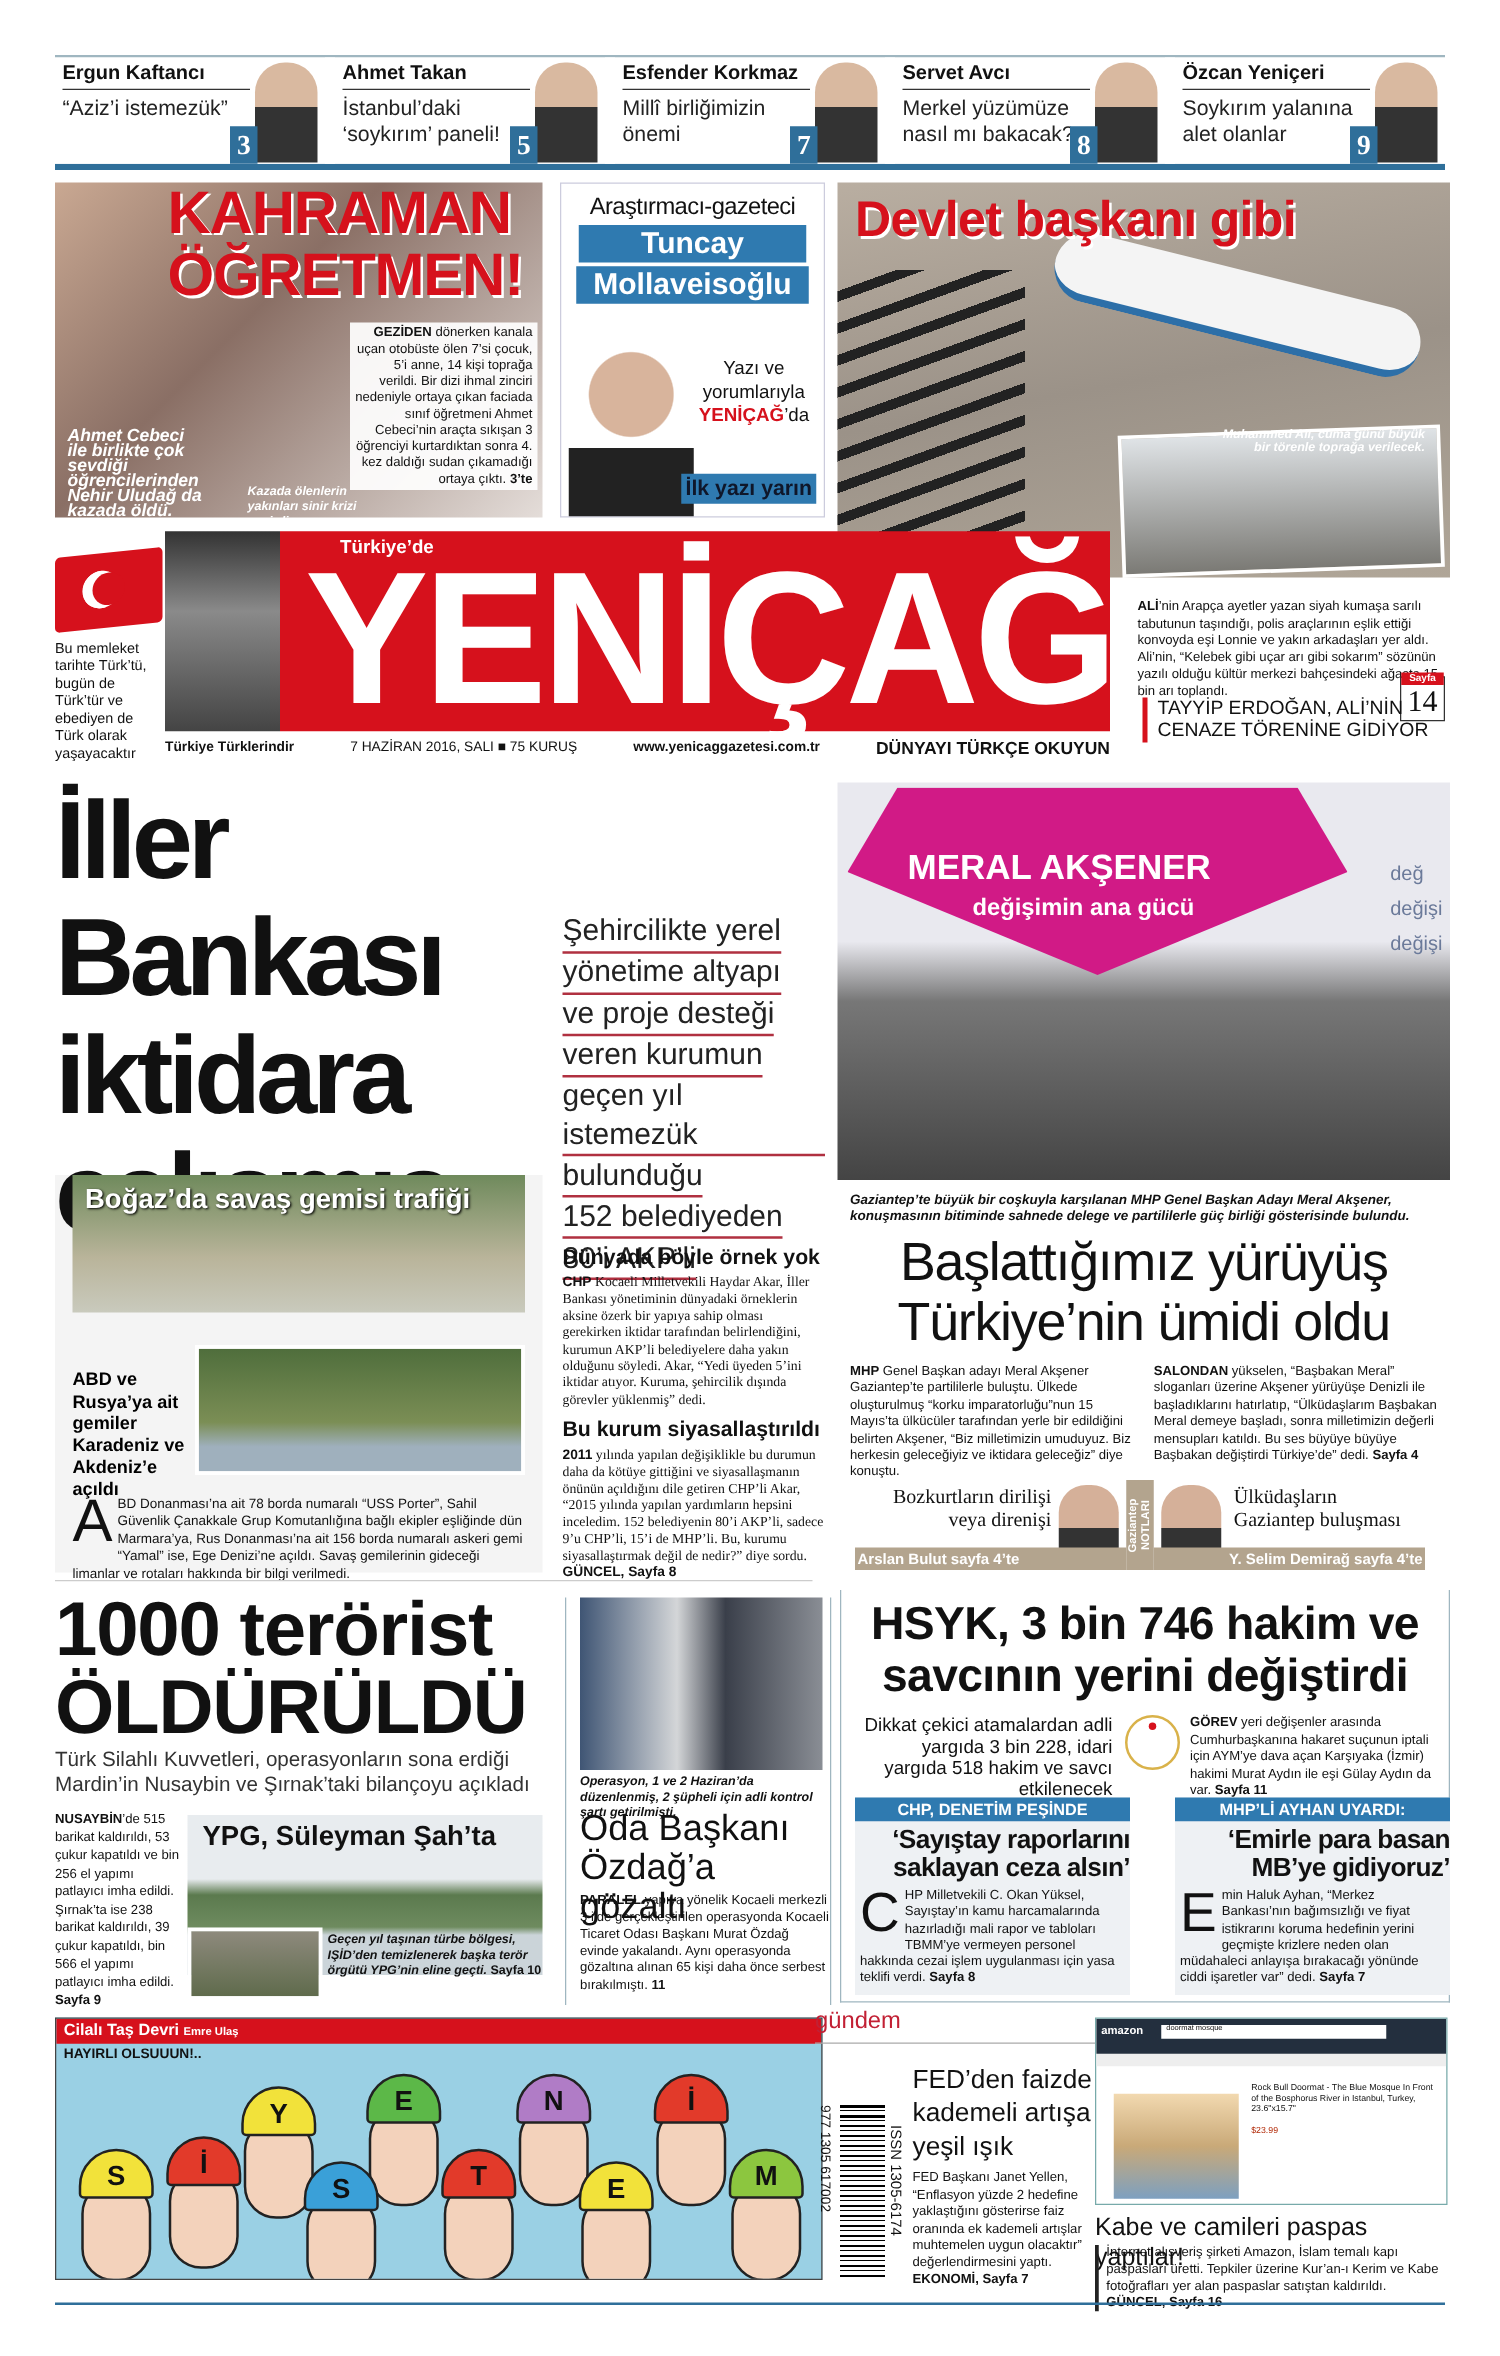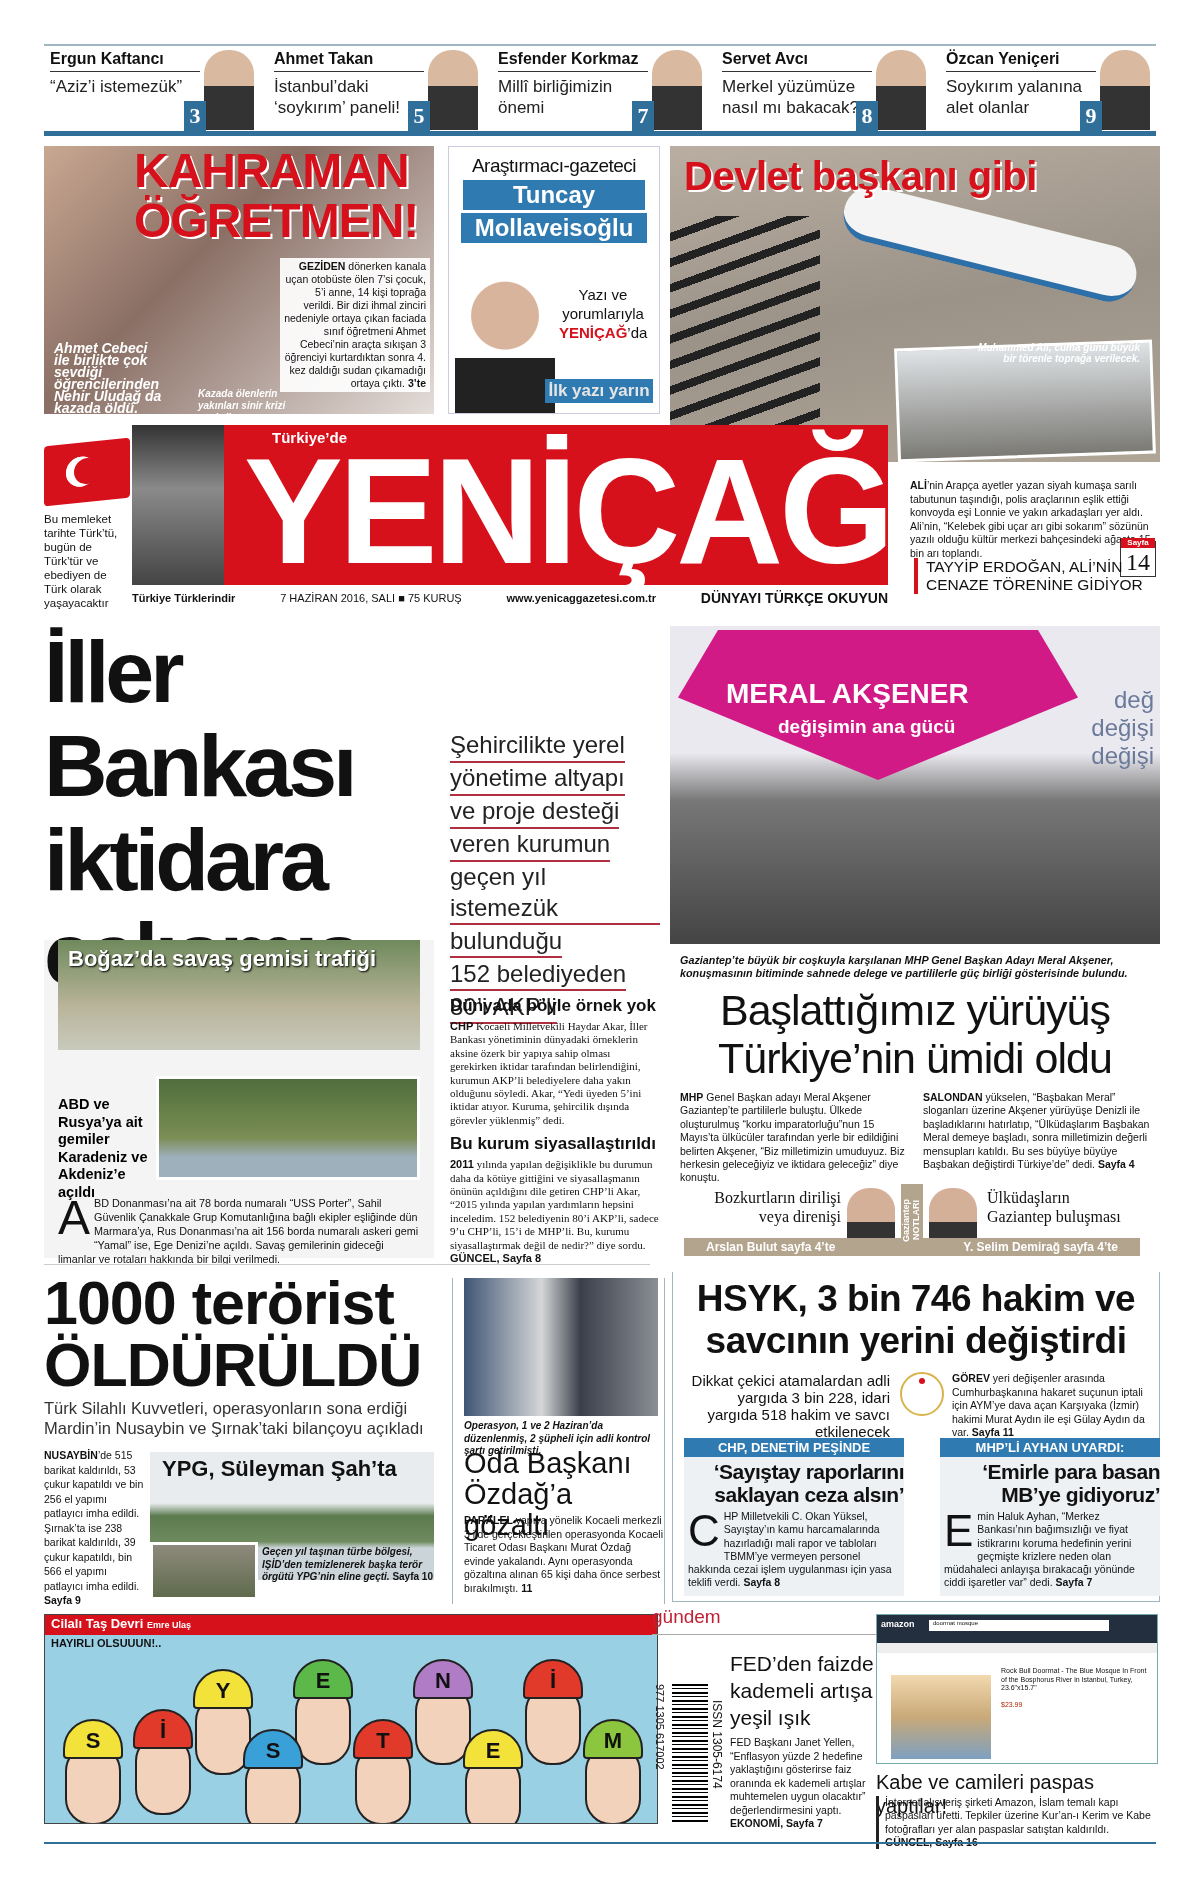--- a/index.html
+++ b/index.html
@@ -19,21 +19,21 @@
 .teacher .cap2{position:absolute;left:154px;top:242px;width:90px;font-size:10px;font-weight:bold;font-style:italic;color:#fff;line-height:12px}
 .teacher .body{position:absolute;right:4px;top:112px;width:150px;font-size:10.5px;line-height:13px;text-align:right;background:rgba(255,255,255,.92);padding:2px 4px}
 
 .promo{left:448px;top:146px;width:212px;height:268px;border:1px solid #ccd;background:#fff;text-align:center;overflow:hidden}
 .promo .a{font-family:"Liberation Sans Narrow","Liberation Sans",sans-serif;font-size:19px;margin-top:8px;letter-spacing:-0.5px}
 .promo .band{background:#2f7ab0;color:#fff;font-weight:bold;font-size:24px;margin:3px 14px;padding:1px 0}
 .promo .band2{margin:3px 12px}
 .promo .ph{position:absolute;left:6px;top:126px;width:100px;height:142px;background:radial-gradient(circle at 50% 30%,#d8b49c 0 30%,transparent 31%),linear-gradient(transparent 60%,#222 60%)}
 .promo .y{position:absolute;right:12px;top:138px;width:88px;font-size:15px;line-height:19px}
 .promo .yc{color:#d6111c;font-weight:900}
-.promo .ilk{position:absolute;left:96px;right:6px;top:232px;background:#2f7ab0;color:#e5e5e5;font-weight:bold;font-size:17px;padding:2px 0}
+.promo .ilk{position:absolute;left:96px;right:6px;top:232px;background:#2f7ab0;color:#0f172a;font-weight:bold;font-size:17px;padding:2px 0}
 
 .devlet{left:670px;top:146px;width:490px;height:316px;background:linear-gradient(170deg,#b9aea1,#9b9288 50%,#b0a698)}
 .devlet .h{position:absolute;left:14px;top:8px;font-weight:900;font-size:40px;color:#d6111c;text-shadow:2px 2px 0 #fff;letter-spacing:-0.5px}
 .devlet .plane{position:absolute;left:170px;top:70px;width:300px;height:56px;background:#f4f4f4;border-radius:30px;transform:rotate(14deg);border-bottom:6px solid #2d6fa8}
 .devlet .cars{position:absolute;left:0;top:70px;width:150px;height:230px;background:repeating-linear-gradient(160deg,transparent 0 16px,#222 16px 24px)}
 .devlet .inset{position:absolute;left:226px;top:198px;width:258px;height:114px;background:linear-gradient(#dfe3e6,#7b7a75);border:3px solid #fff;transform:rotate(-2deg)}
 .devlet .cap{position:absolute;right:20px;top:196px;width:170px;font-size:10px;font-weight:bold;font-style:italic;color:#fff;text-align:right}
 
 .flag{left:44px;top:442px;width:86px;height:60px;background:#d6111c;border-radius:4px;transform:skewY(-6deg)}
 .flag span{position:absolute;left:22px;top:14px;width:30px;height:30px;border-radius:50%;background:#fff;box-shadow:inset 8px 0 0 0 #fff}
@@ -65,32 +65,32 @@
 .bogaz2{left:156px;top:1076px;width:264px;height:104px;background:linear-gradient(#4f6e3c,#7b8e55 60%,#9fb0bd 80%);border:3px solid #fff}
 .abd{left:58px;top:1096px;width:92px;text-align:left;color:#000000;font-weight:bold;font-size:14.5px;line-height:17.5px}
 .bogaz-body{left:58px;top:1196px;width:362px;font-size:10.8px;line-height:14px}
 .drop{float:left;font-size:48px;line-height:44px;margin-right:4px}
 .bgbox{left:44px;top:940px;width:390px;height:318px;background:#f4f4f4;z-index:-1}
 
 .aksener-ph{left:670px;top:626px;width:490px;height:318px;background:linear-gradient(#e9e9ef 0 40%,#777 55%,#444)}
 .aksener-ph .tri{position:absolute;left:8px;top:4px;width:400px;height:150px;background:#d11a86;clip-path:polygon(10% 0,90% 0,100% 45%,50% 100%,0 45%)}
 .aksener-ph .t1{position:absolute;left:56px;top:52px;color:#fff;font-weight:900;font-size:28px}
 .aksener-ph .t2{position:absolute;left:108px;top:90px;color:#fff;font-weight:bold;font-size:19px}
-.aksener-ph .side{position:absolute;right:6px;top:60px;color:#6b7a9a;font-size:24px;line-height:28px;text-align:right}
+.aksener-ph .side{position:absolute;right:6px;top:60px;color:#6b7a9a;font-size:16px;line-height:28px;text-align:left}
 .aks-cap{left:680px;top:954px;width:480px;font-size:10.8px;font-weight:bold;font-style:italic;line-height:13px}
 .baslat{left:670px;top:986px;width:490px;text-align:center;font-size:43px;line-height:48px;letter-spacing:-1px}
 .aks-body{left:680px;top:1091px;width:470px;display:flex;gap:16px;font-size:10.5px;line-height:13.4px}
 .aks-body div{flex:1}
 .aks-body b{font-weight:900}
 .gnot{left:684px;top:1184px;width:456px;height:72px;background:#fff;display:flex}
 .gnot .l,.gnot .r{flex:1;position:relative}
 .gnot .q{font-family:"Liberation Serif",serif;font-size:16px;line-height:19px;padding:4px 6px}
 .gnot .l .q{text-align:right;padding-right:60px}
 .gnot .r .q{padding-left:64px}
-.gnot .bar{position:absolute;bottom:0;left:0;right:0;background:#b3a48e;color:#fff;font-weight:bold;font-size:12px;padding:2px 22px}
+.gnot .bar{position:absolute;bottom:0;left:0;right:0;background:#b3a48e;color:#fff;font-weight:bold;font-size:12px;padding:2px 2px}
 .gnot .l .bar{text-align:left}
 .gnot .r .bar{text-align:right}
 .gnot .mid{width:22px;background:#b3a48e;color:#fff;font-size:9px;writing-mode:vertical-rl;transform:rotate(180deg);text-align:center;font-weight:bold}
 .gnot .pa{position:absolute;width:48px;height:62px;top:4px;background:linear-gradient(#d5b099 0 55%,#333 55%);border-radius:22px 22px 0 0}
 
 .ter{left:44px;top:1272px;width:390px;font-weight:900;font-size:61px;line-height:62px;letter-spacing:-1px}
 .ter-sub{left:44px;top:1398px;width:390px;font-size:16.5px;line-height:20px;color:#333}
 .nus{left:44px;top:1448px;width:100px;font-size:10.5px;line-height:14.5px}
 .nus b{font-weight:900}
 .ypg{left:150px;top:1452px;width:284px;height:128px;background:linear-gradient(#e8ecef 0 40%,#5b7a4e 50%,#6e8b5f 70%,#cbd4d9 75%)}

